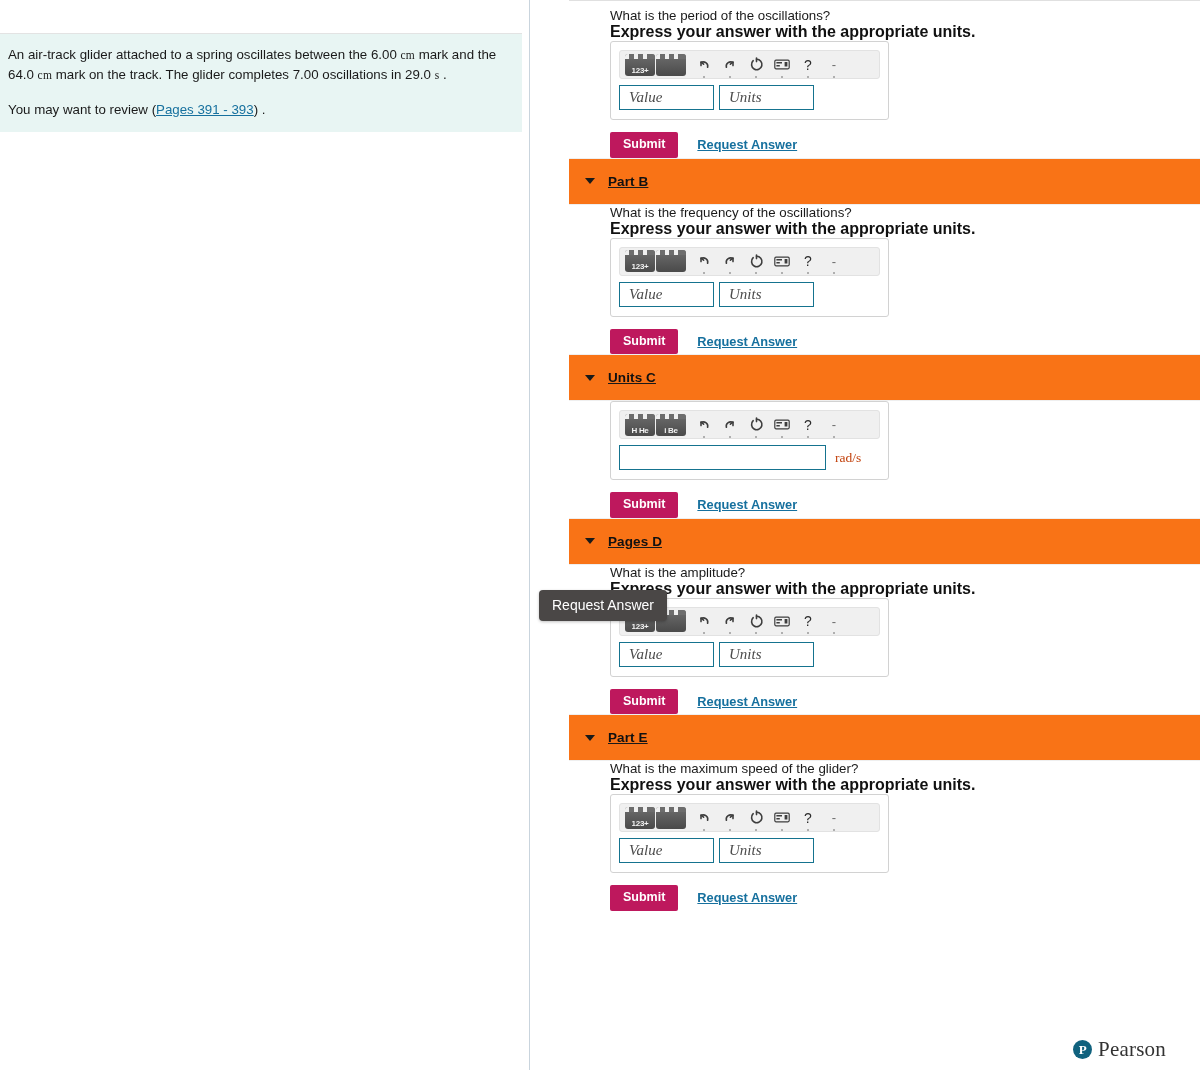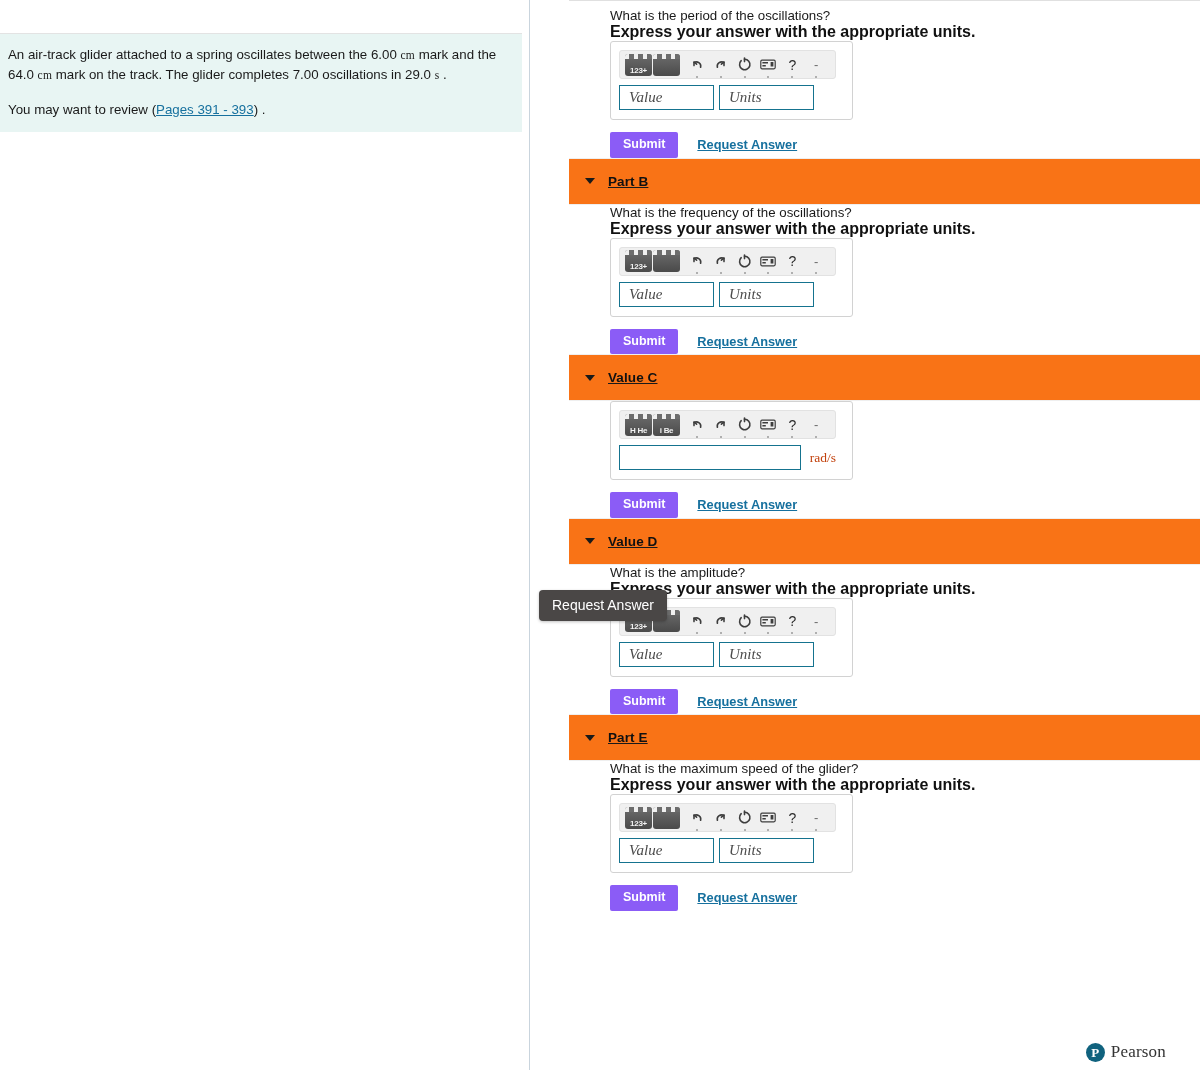--- a/index.html
+++ b/index.html
@@ -72,23 +72,23 @@
   }
   .express{
     font-size:16px;font-weight:bold;color:#111;margin:0;
   }
 
   
   .answer-box{
     border:1px solid #d2d2d2;
     border-radius:3px;
     background:#ffffff;
-    width:243px;
+    width:279px;
     box-sizing:border-box;
-    padding:8px 16px 9px 8px;
+    padding:8px 8px 9px 8px;
     position:relative;
   }
   .toolbar{
     background:#f0f0f0;
     border:1px solid #e2e2e2;
     border-radius:3px;
     height:29px;
     display:flex;align-items:center;
     padding:0 5px;
     box-sizing:border-box;
@@ -147,21 +147,21 @@
   .field.single{width:207px;}
   .unit-suffix{
     font-family:"Liberation Serif",serif;
     font-size:13.5px;color:#c2410c;
     margin-left:9px;display:flex;align-items:center;
   }
   .row-single{display:flex;align-items:center;margin-top:6px;}
 
   .actions{display:flex;align-items:center;margin-top:12px;}
   .submit-btn{
-    background:#8b5cf6;color:#ffffff;
+    background:#be185d;color:#ffffff;
     border:none;border-radius:2px;
     font-family:"Liberation Sans",sans-serif;
     font-size:12.5px;font-weight:bold;
     padding:6px 13px 7px 13px;
     cursor:pointer;
     line-height:1;
   }
   .req-link{
     margin-left:19px;
     color:#16709e;font-size:12.8px;font-weight:bold;
@@ -190,21 +190,21 @@
   .pearson-mark{
     width:19px;height:19px;border-radius:50%;
     background:#10627e;
     display:flex;align-items:center;justify-content:center;
     color:#ffffff;font-family:"Liberation Serif",serif;
     font-size:13px;font-weight:bold;line-height:1;
     margin-right:6px;
   }
   .pearson-word{
     font-family:"Liberation Serif",serif;
-    font-size:17px;color:#333333;letter-spacing:.2px;
+    font-size:21px;color:#333333;letter-spacing:.2px;
   }
 </style>
 </head>
 <body>
 
 <div class="page">
 
   <div class="left-panel">
     <div class="problem-box">
       <p class="problem-text"><span>An air-track glider attached to a spring oscillates between the 6.00 </span><span class="u">cm</span><span> mark and the 64.0 </span><span class="u">cm</span><span> mark on the track. The glider completes 7.00 oscillations in 29.0 </span><span class="u">s</span><span> .</span></p>
@@ -338,21 +338,21 @@
               <div class="field units">Units</div>
             </div>
           </div>
           <div class="actions">
             <button class="submit-btn">Submit</button>
             <a class="req-link" href="#">Request Answer</a>
           </div>
         </div>
         <div class="part-header">
           <span class="caret"></span>
-          <span class="part-label">Value C</span>
+          <span class="part-label">Units C</span>
         </div>
         <div class="part-body">
           <div class="answer-box">
             <div class="toolbar">
               <div class="tb-pal">
                 <span class="notch"></span>
                 <span class="cap">H  He</span>
               </div>
               <div class="tb-pal pal2">
                 <span class="notch"></span>
@@ -402,21 +402,21 @@
               <div class="unit-suffix">rad/s</div>
             </div>
           </div>
           <div class="actions">
             <button class="submit-btn">Submit</button>
             <a class="req-link" href="#">Request Answer</a>
           </div>
         </div>
         <div class="part-header">
           <span class="caret"></span>
-          <span class="part-label">Value D</span>
+          <span class="part-label">Pages D</span>
         </div>
         <div class="part-body">
           <p class="question">What is the amplitude?</p>
           <p class="express">Express your answer with the appropriate units.</p>
           <div class="answer-box">
             <div class="toolbar">
               <div class="tb-pal">
                 <span class="notch"></span>
                 <span class="cap">123+</span>
               </div>

